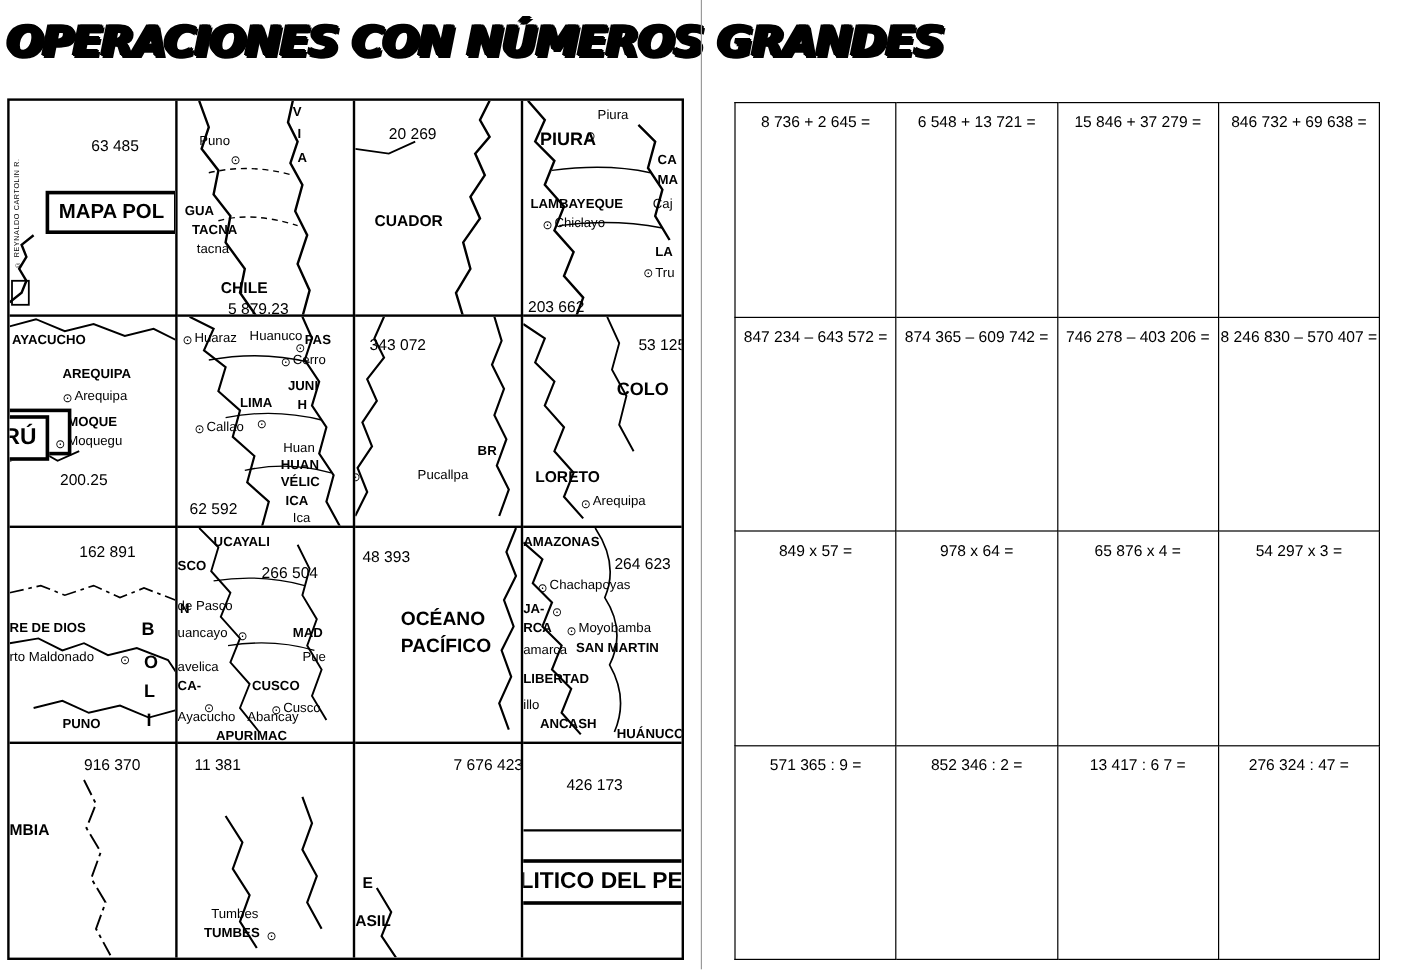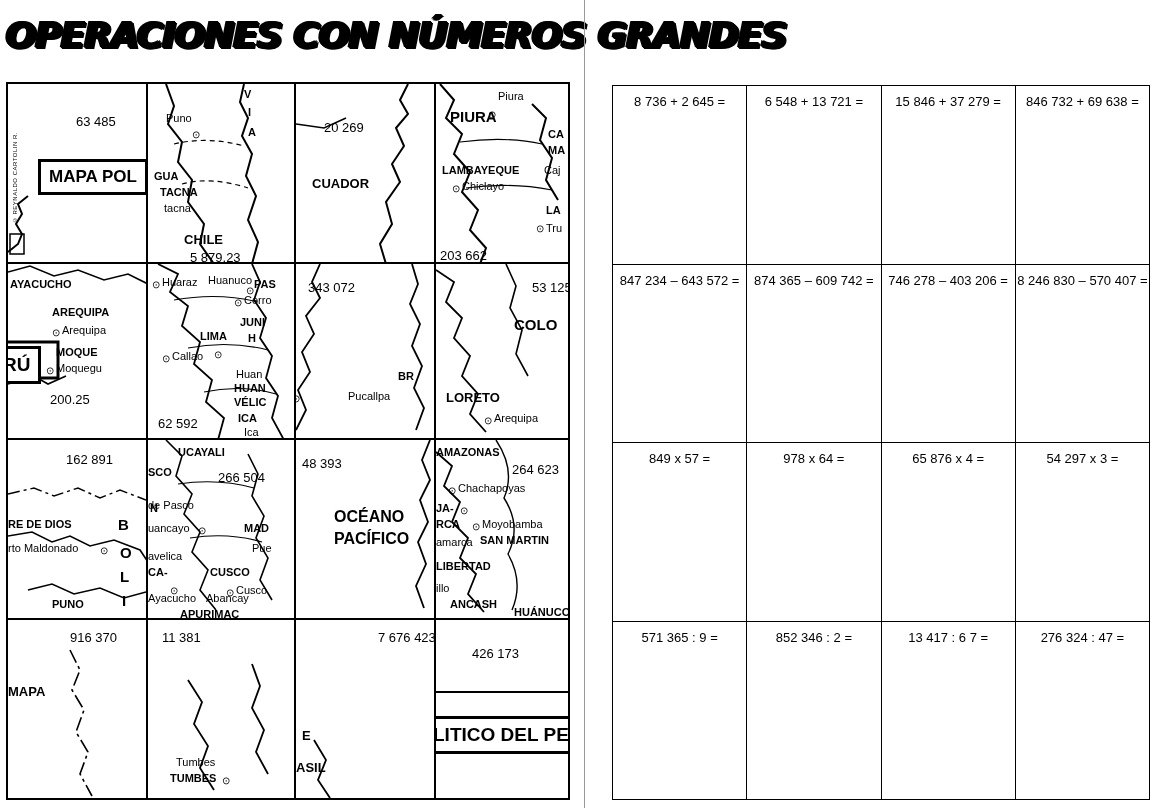--- a/index.html
+++ b/index.html
@@ -211,21 +211,21 @@
         <div class="key-number" style="left:42px; top:166px;">5 879.23</div>
       </div>
 
       <div class="map-cell">
         <div class="geo">
           <svg width="140" height="180" viewBox="0 0 140 180">
             <path d="M112 0 L104 16 L112 30 L100 44 L108 62 L96 80 L104 98 L90 118 L96 140 L84 160 L90 180" fill="none" stroke="#000" stroke-width="2"></path>
             <path d="M0 40 L28 44 L50 34" fill="none" stroke="#000" stroke-width="1.5"></path>
           </svg>
         </div>
-        <div class="key-number" style="left:28px; top:36px;">20 269</div>
+        <div class="key-number" style="left:28px; top:20px;">20 269</div>
         <div class="maplabel mid" style="left:16px; top:92px;">CUADOR</div>
       </div>
 
       <div class="map-cell">
         <div class="geo">
           <svg width="132" height="180" viewBox="0 0 132 180">
             <path d="M4 0 L18 16 L10 34 L26 50 L18 70 L34 88 L26 108 L42 126 L34 146 L50 164 L44 180" fill="none" stroke="#000" stroke-width="2"></path>
             <path d="M96 20 L110 34 L104 56 L116 74 L110 96 L122 116" fill="none" stroke="#000" stroke-width="2"></path>
             <path d="M24 58 Q70 52 106 60" fill="none" stroke="#000" stroke-width="1.2"></path>
             <path d="M30 104 Q74 98 116 106" fill="none" stroke="#000" stroke-width="1.2"></path>
@@ -406,21 +406,21 @@
         <div class="maplabel b" style="left:78px; top:166px;">HUÁNUCO</div>
       </div>
 
       <div class="map-cell">
         <div class="geo">
           <svg width="140" height="178" viewBox="0 0 140 178">
             <path d="M62 30 L72 50 L64 70 L76 90 L68 112 L80 132 L72 154 L84 176" fill="none" stroke="#000" stroke-width="1.6" stroke-dasharray="14 4 3 4"></path>
           </svg>
         </div>
         <div class="key-number" style="left:62px; top:10px;">916 370</div>
-        <div class="maplabel mid" style="left:0px; top:64px;">MAPA</div>
+        <div class="maplabel mid" style="left:0px; top:64px;">MBIA</div>
       </div>
 
       <div class="map-cell">
         <div class="geo">
           <svg width="148" height="178" viewBox="0 0 148 178">
             <path d="M40 60 L54 82 L46 104 L60 126 L52 148 L66 170" fill="none" stroke="#000" stroke-width="1.8"></path>
             <path d="M104 44 L112 66 L104 88 L116 110 L108 132 L120 154" fill="none" stroke="#000" stroke-width="1.8"></path>
           </svg>
         </div>
         <div class="key-number" style="left:14px; top:10px;">11 381</div>

